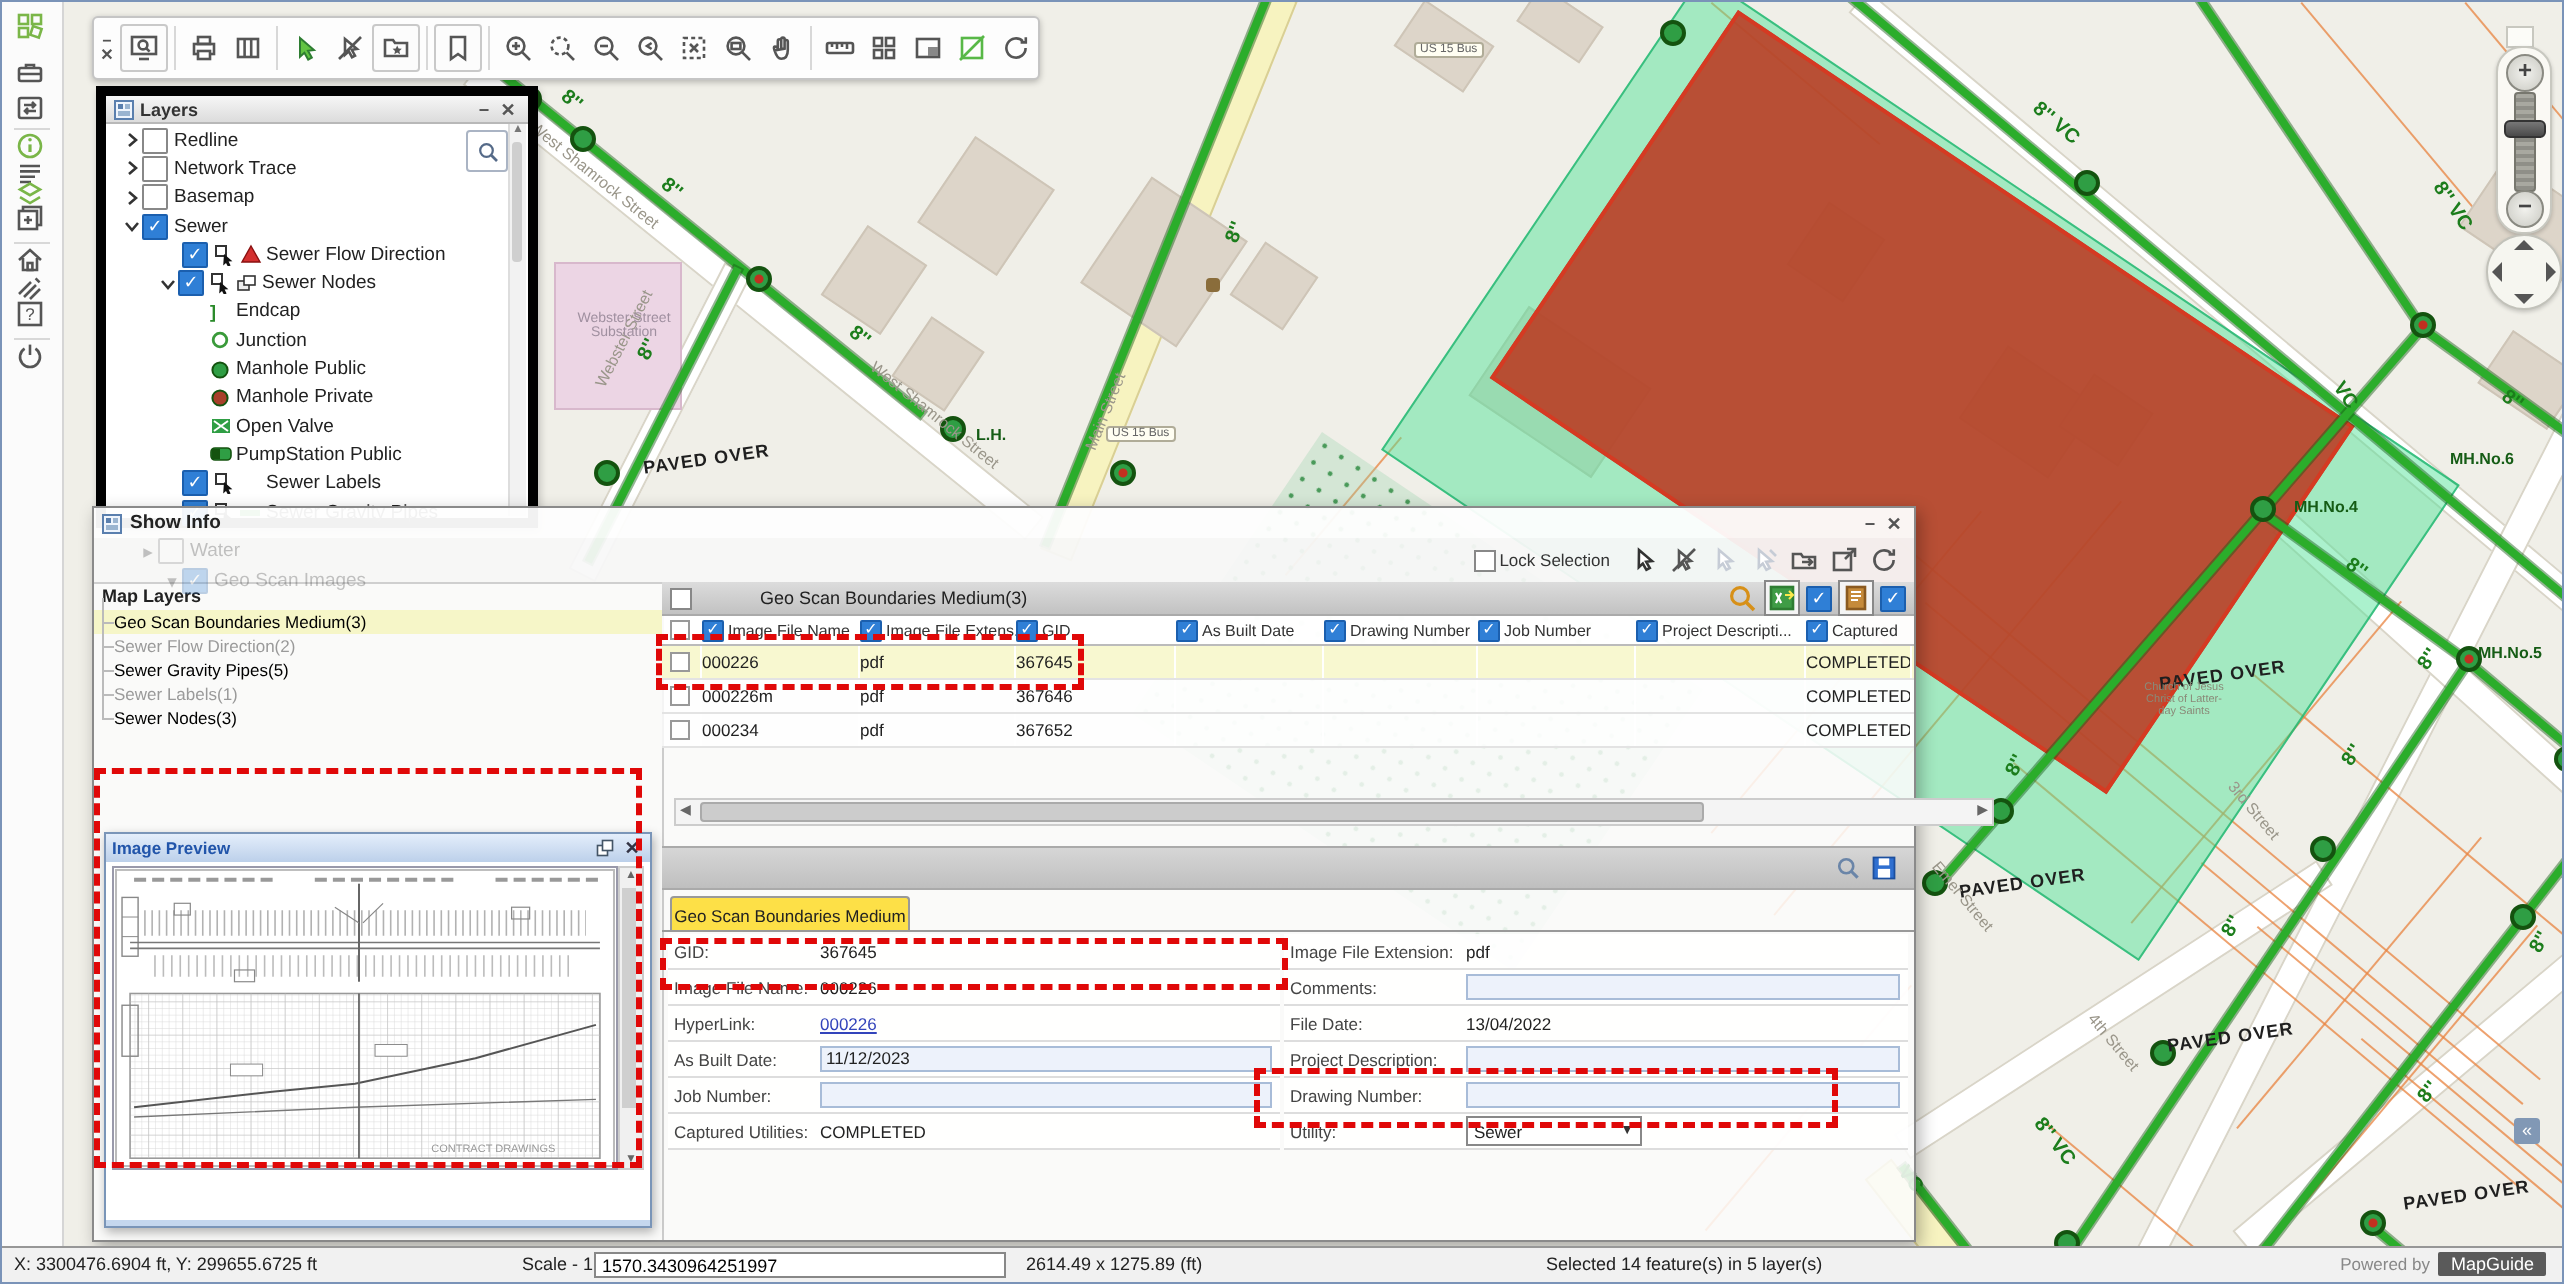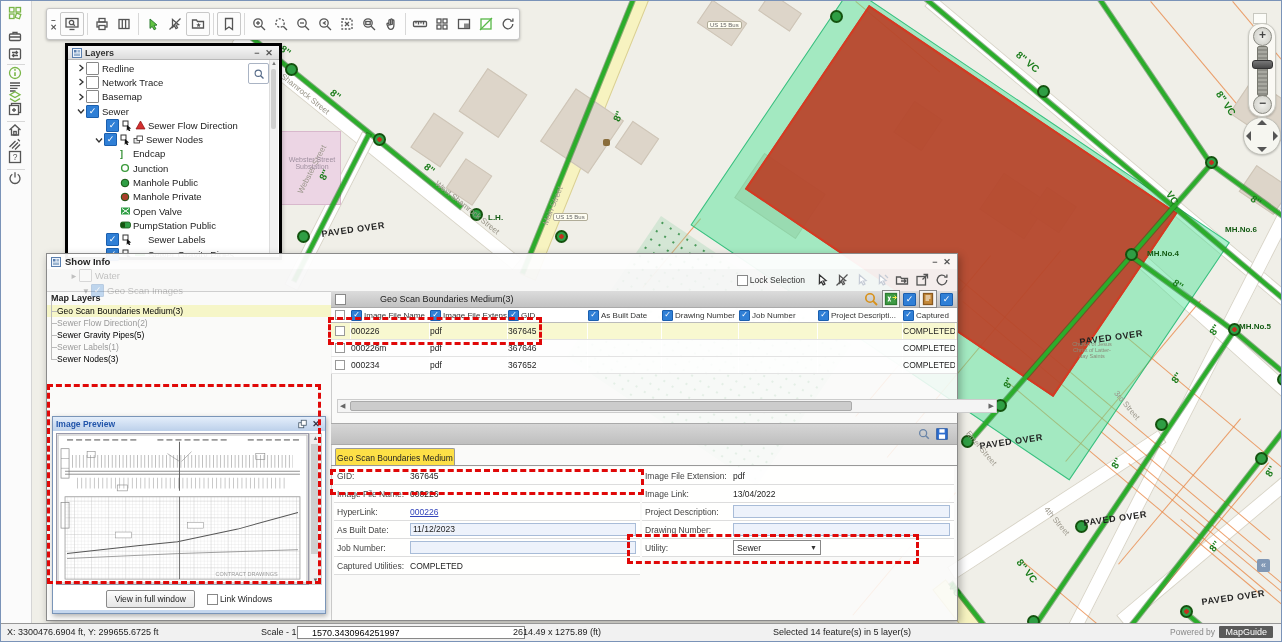--- a/index.html
+++ b/index.html
@@ -39,21 +39,21 @@
   #sidebar{position:absolute;left:0;top:0;width:30px;height:625px;background:#fbfbfb;border-right:1px solid #d5d5d5;}
   .sbicon{position:absolute;left:6px;width:18px;height:18px;}
   .sbdiv{position:absolute;left:6px;width:18px;border-top:1px solid #d8d8d8;}
   
   #toolbar{position:absolute;left:45px;top:7px;width:472px;height:30px;background:#fdfdfd;border:1px solid #c5c5c5;border-radius:3px;box-shadow:0 1px 3px rgba(0,0,0,.25);display:flex;align-items:center;}
   #tb-winbtns{width:13px;display:flex;flex-direction:column;align-items:center;color:#555;font-size:8px;font-weight:bold;line-height:7px;}
   .tbi{width:22px;height:22px;display:flex;align-items:center;justify-content:center;}
   .tbi.btn{border:1px solid #c9c9c9;border-radius:2px;background:#fcfcfc;}
   .tbsep{width:1px;height:22px;background:#d8d8d8;margin:0 3px;}
   
-  #layers{position:absolute;left:47px;top:42px;width:211px;height:211px;background:#fff;border:3px solid #000000;box-shadow:1px 2px 4px rgba(0,0,0,.2);margin-left:17px;}
+  #layers{position:absolute;left:47px;top:42px;width:211px;height:211px;background:#fff;border:5px solid #000000;box-shadow:1px 2px 4px rgba(0,0,0,.2);}
   .ptitle{height:13px;background:linear-gradient(#f6f6f6,#dcdcdc);border-bottom:1px solid #b8b8b8;display:flex;align-items:center;font-size:9px;font-weight:bold;color:#333;padding:0 4px;}
   .ptitle .sp{flex:1;}
   .winbtn{font-size:9px;color:#555;width:12px;text-align:center;font-weight:bold;}
   #layers-search{position:absolute;right:10px;top:17px;width:19px;height:19px;border:1px solid #aab4c4;border-radius:2px;background:#fff;display:flex;align-items:center;justify-content:center;}
   #layers-scroll{position:absolute;right:1px;top:14px;width:8px;bottom:1px;background:#f2f2f2;border-left:1px solid #ddd;}
   #layers-scroll .thumb{position:absolute;top:9px;left:1px;width:5px;height:60px;background:#cfcfcf;border-radius:2px;}
   #layers-tree{position:absolute;left:0;top:15px;right:10px;}
   .trow{height:14.3px;display:flex;align-items:center;font-size:9.5px;color:#222;white-space:nowrap;}
   .exp{width:10px;display:flex;justify-content:center;}
   .cb{width:11px;height:11px;border:1px solid #888;background:#fff;border-radius:1px;margin-right:3px;flex:none;font-size:9px;line-height:10px;text-align:center;color:#fff;}
@@ -111,21 +111,21 @@
   .varr{position:absolute;left:0;width:100%;text-align:center;font-size:6px;color:#666;}
   #pv-controls{position:absolute;left:0;bottom:3px;height:22px;width:100%;display:flex;align-items:center;justify-content:center;gap:12px;}
   #pv-btn{height:16px;padding:0 8px;border:1px solid #8a8a8a;border-radius:2px;background:linear-gradient(#fdfdfd,#e6e6e6);font-size:8.5px;color:#222;display:flex;align-items:center;}
   #pv-strip{position:absolute;left:0;bottom:0;height:3px;width:100%;background:#c5d7ee;}
   
   .anno{position:absolute;border:3px dashed #e00808;z-index:40;}
   
   .ghost{position:absolute;display:flex;align-items:center;font-size:9.5px;color:#333;opacity:.28;z-index:2;}
   
   #statusbar{position:absolute;left:0;bottom:0;width:100%;height:17px;background:#f1f1f1;border-top:1px solid #979797;font-size:9px;color:#222;z-index:50;}
-  #scaleinput{position:absolute;left:296px;top:2px;width:198px;height:11px;border:1px solid #888;background:#fff;font-size:9px;font-family:"Liberation Sans",sans-serif;padding:0 14px;}
+  #scaleinput{position:absolute;left:296px;top:2px;width:198px;height:11px;border:1px solid #888;background:#fff;font-size:9px;font-family:"Liberation Sans",sans-serif;padding:0 3px;}
   #mg-badge{position:absolute;right:8px;top:2px;background:#5a5a5a;color:#fff;padding:1px 6px;font-size:9px;border-radius:1px;}
   #poweredby{position:absolute;right:66px;top:3px;color:#888;font-size:8.5px;}
   #attribution{position:absolute;right:0px;top:-17px;height:15px;background:rgba(255,255,255,.8);font-size:10px;color:#333;padding:1px 8px 0 8px;white-space:nowrap;}
   #attribution a{color:#3366cc;text-decoration:none;}
   #osm-collapse{position:absolute;left:1256px;top:558px;width:13px;height:13px;background:#8198b5;color:#fff;font-size:9px;text-align:center;line-height:12px;border-radius:2px;z-index:6;}
   svg{display:block;}
 </style>
 </head>
 <body>
 
@@ -839,27 +839,20 @@
             <rect x="58" y="100" width="16" height="6" fill="#fff" stroke="#888" stroke-width="0.5"></rect>
             <rect x="130" y="90" width="16" height="6" fill="#fff" stroke="#888" stroke-width="0.5"></rect>
             <text x="158" y="145" font-size="5.5" fill="#999">CONTRACT DRAWINGS</text>
           </svg>
         </div>
         <div id="pv-scroll">
           <div class="varr" style="top:1px">▲</div>
             <div class="thumb"></div>
             <div class="varr" style="bottom:1px">▼</div>
         </div>
-        <div id="pv-controls">
-          <div id="pv-btn">View in full window</div>
-          <span style="display:flex;align-items:center;font-size:8.5px;color:#222">
-              <span class="smallcb"></span>
-              <span>Link Windows</span>
-            </span>
-        </div>
         <div id="pv-strip"></div>
       </div>
     </div>
 
     <div id="gridwrap">
       <div id="grid-title">
         <span class="smallcb"></span>
         <span class="t">Geo Scan Boundaries Medium(3)</span>
         <span style="flex:1"></span>
         <span id="grid-title-icons" style="display:flex;align-items:center;gap:3px">
@@ -1009,21 +1002,25 @@
           <span class="flabel">Captured Utilities:</span>
           <span class="fval">COMPLETED</span>
         </div>
       </div>
     <div id="form-right" class="fr">
         <div class="frow">
           <span class="flabel">Image File Extension:</span>
           <span class="fval">pdf</span>
         </div>
         <div class="frow">
-          <span class="flabel">Image Link:</span>
+          <span class="flabel">Comments:</span>
+          <span class="finput"></span>
+        </div>
+        <div class="frow">
+          <span class="flabel">File Date:</span>
           <span class="fval">13/04/2022</span>
         </div>
         <div class="frow">
           <span class="flabel">Project Description:</span>
           <span class="finput"></span>
         </div>
         <div class="frow">
           <span class="flabel">Drawing Number:</span>
           <span class="finput"></span>
         </div>

